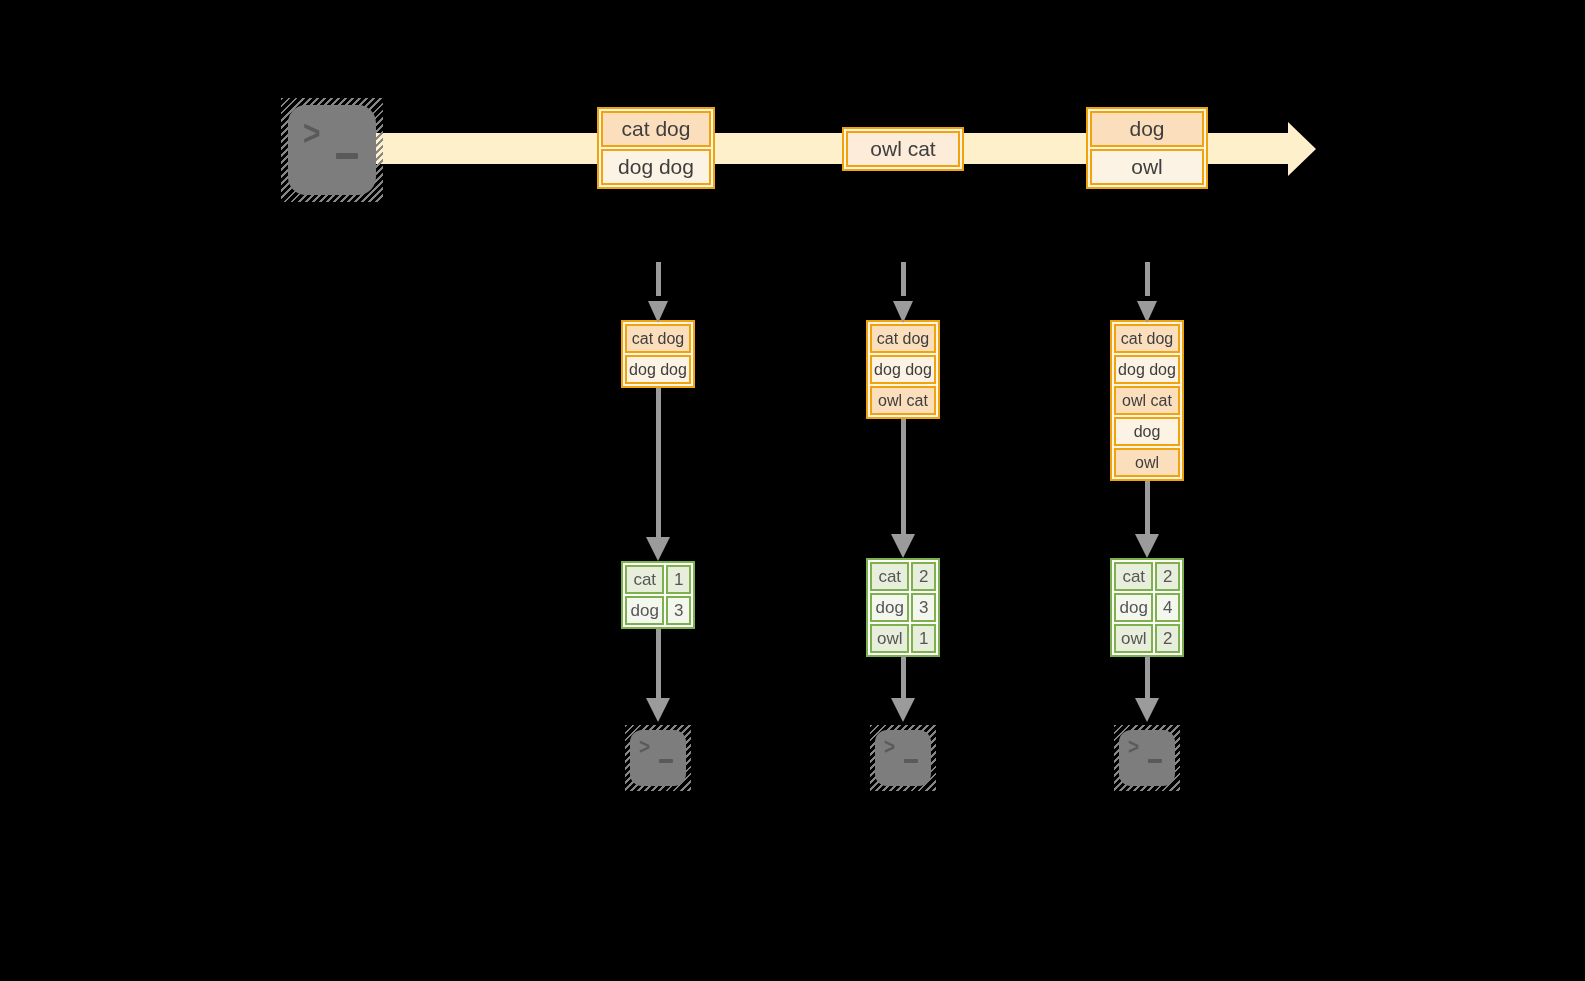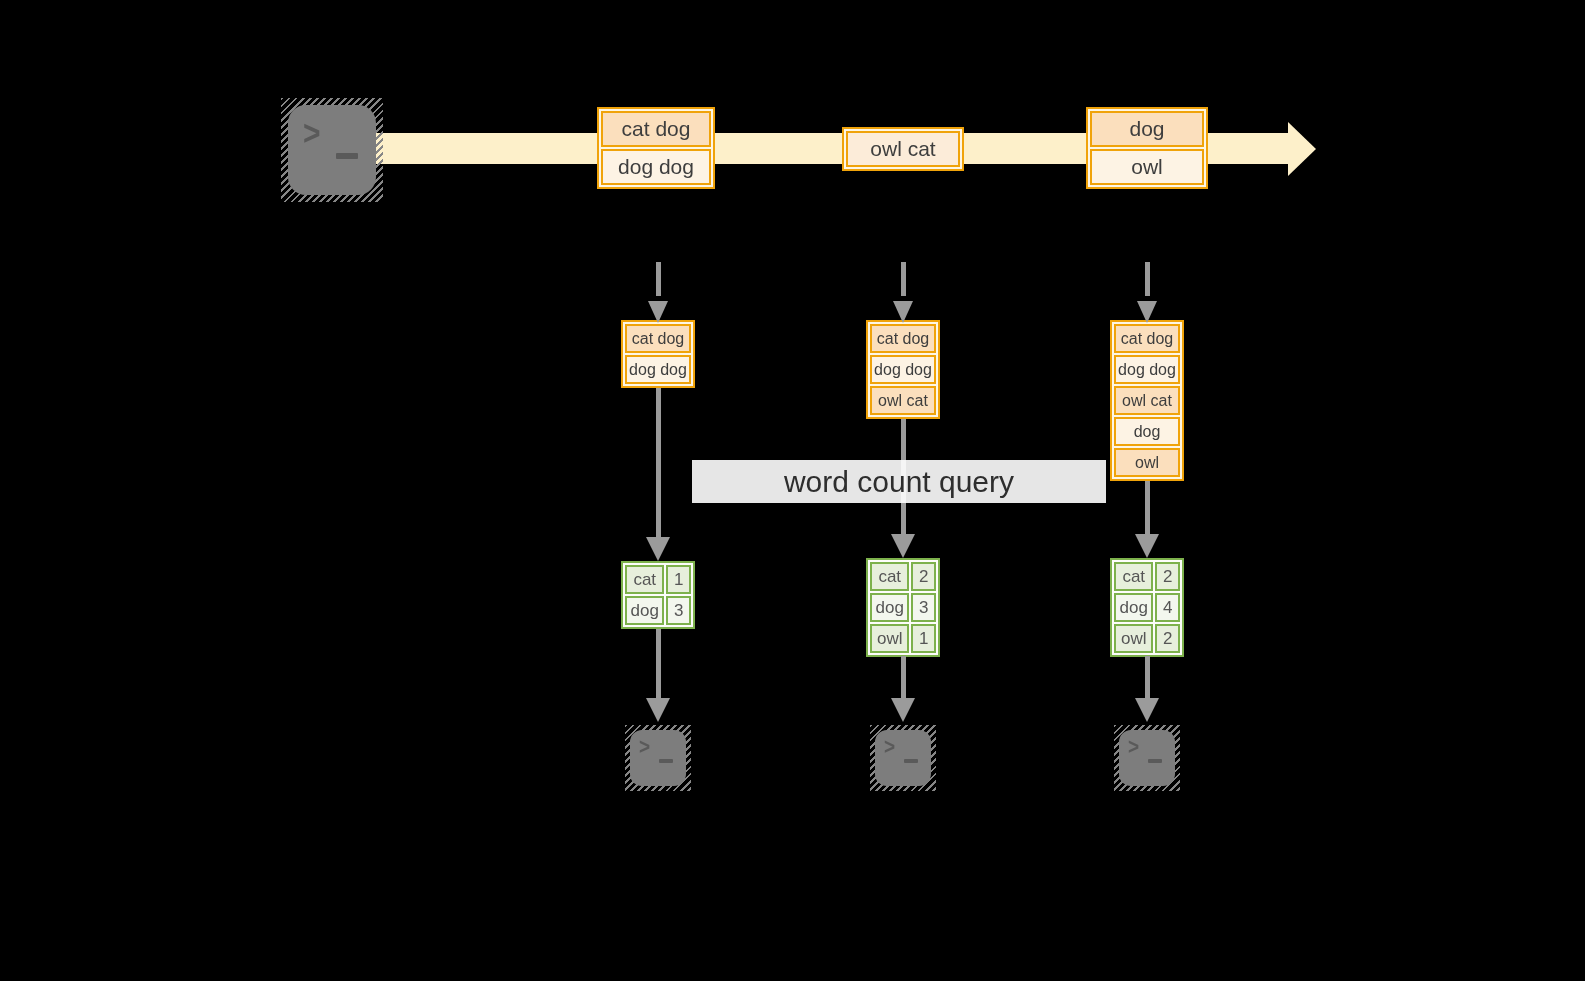--- a/index.html
+++ b/index.html
@@ -118,21 +118,20 @@
     <div class="row stack-row">owl</div>
   </div>
 
   <div class="stem" style="left:656px;top:388px;height:150px;"></div>
   <div class="ahead" style="left:646px;top:537px;"></div>
   <div class="stem" style="left:901px;top:419px;height:116px;"></div>
   <div class="ahead" style="left:891px;top:534px;"></div>
   <div class="stem" style="left:1145px;top:481px;height:54px;"></div>
   <div class="ahead" style="left:1135px;top:534px;"></div>
 
-  <div class="query">word count query</div>
 
   <div class="gtable" style="left:621px;top:561px;">
     <div class="g-row">
       <div class="g-cell g-word">cat</div>
       <div class="g-cell g-num">1</div>
     </div>
     <div class="g-row">
       <div class="g-cell g-word">dog</div>
       <div class="g-cell g-num">3</div>
     </div>

